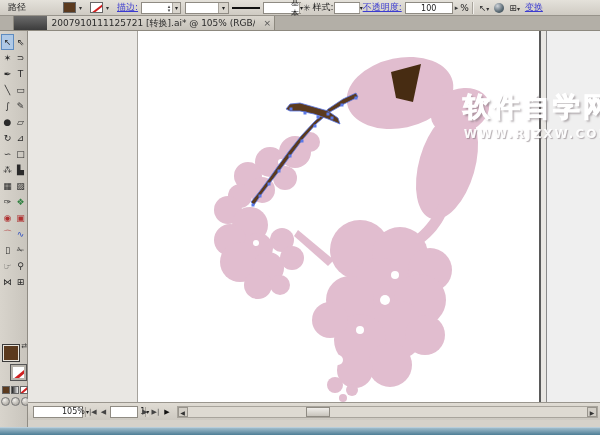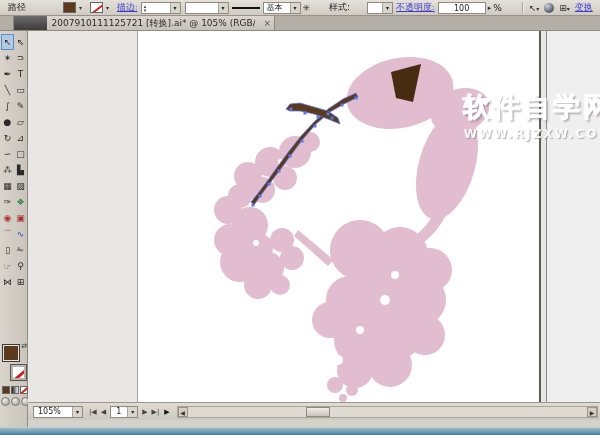--- a/index.html
+++ b/index.html
@@ -4,31 +4,31 @@
 <style>
   * { margin:0; padding:0; box-sizing:border-box; }
   html,body { width:600px; height:435px; overflow:hidden;
     font-family:"DejaVu Sans", sans-serif; background:#D6D2CA; }
   #app { position:relative; width:600px; height:435px; }
 
   
   #control-bar { position:absolute; left:0; top:0; width:600px; height:16px;
     background:linear-gradient(#E4E1DA,#CFCBC3); border-bottom:1px solid #97938B;
     display:flex; align-items:center; font-size:9px; color:#222; }
-  .cb-label { padding:0 17px; white-space:nowrap; }
+  .cb-label { padding:0 0; white-space:nowrap; }
   .cb-label.first { width:60px; padding-left:8px; }
-  .link { color:#3B3BD0; text-decoration:underline; cursor:pointer; white-space:nowrap; padding:0 3px;font-family:Liberation Serif, serif; }
+  .link { color:#3B3BD0; text-decoration:underline; cursor:pointer; white-space:nowrap; padding:0 3px; }
   .swatch { width:13px; height:11px; border:1px solid #666; background:#fff; margin-left:3px; }
   .swatch.none { position:relative; overflow:hidden; }
   .swatch.none:before { content:""; position:absolute; left:-2px; top:4px; width:20px; height:2px;
     background:#D02020; transform:rotate(-38deg); }
   .drop { width:9px; height:11px; font-size:6px; color:#333; display:flex; align-items:center;
     justify-content:center; margin-right:2px; }
   .combo { height:12px; background:#fff; border:1px solid #8F8B83; display:flex;
-    align-items:center; font-size:8px; color:#222; }
+    align-items:center; font-size:8px; color:#222;padding-left:24px; }
   .combo .arrow { margin-left:auto; width:10px; height:100%; background:#D9D5CD;
     border-left:1px solid #A8A49C; font-size:6px; display:flex; align-items:center; justify-content:center; }
   .spin { font-size:5px; line-height:4px; color:#444; width:7px; text-align:center; }
   .groove { width:2px; height:12px; border-left:1px solid #A8A49C; border-right:1px solid #F2F0EC; margin:0 3px; }
   .stroke-line { width:28px; height:2px; background:#111; margin:0 3px; }
   .mini-icon { font-size:9px; color:#333; padding:0 2px; cursor:pointer; }
   .opacity-box { width:48px; height:12px; background:#fff; border:1px solid #8F8B83;
     font-size:8px; text-align:center; line-height:11px; }
   .sphere { width:10px; height:10px; border-radius:50%; margin:0 3px;
     background:radial-gradient(circle at 35% 30%, #cfd4da, #5a6a74 60%, #2e3c46); }

